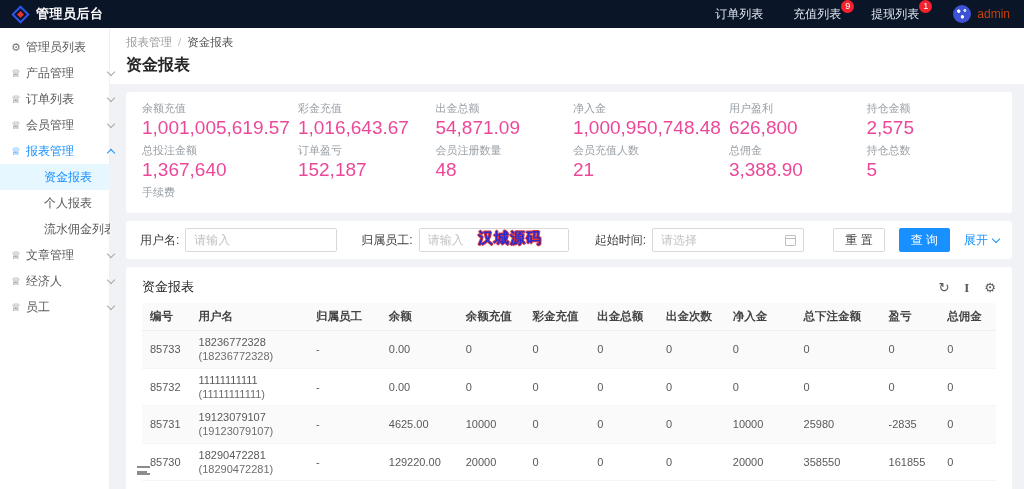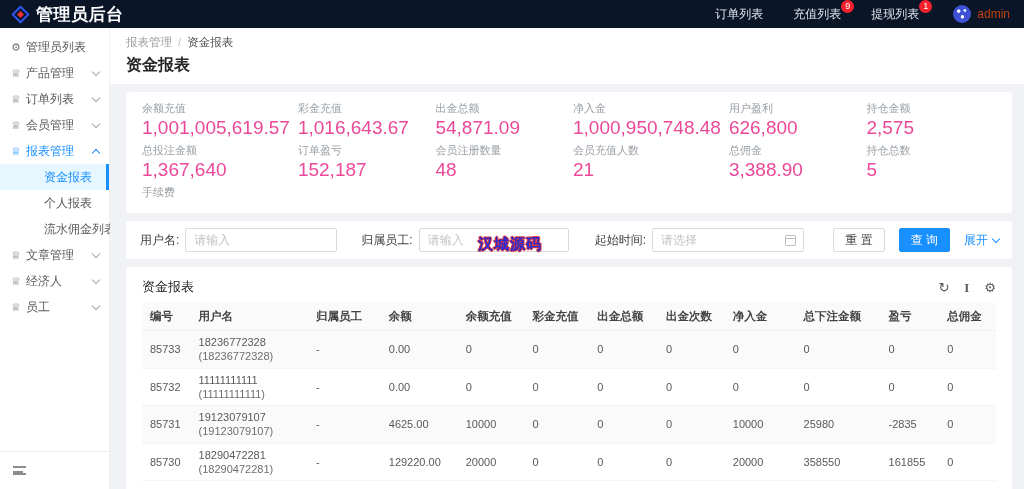--- a/index.html
+++ b/index.html
@@ -3,39 +3,39 @@
 <meta charset="utf-8">
 <style>
   * { margin:0; padding:0; box-sizing:border-box; }
   html,body { width:1024px; height:489px; overflow:hidden; }
   body { font-family:"Liberation Sans","DejaVu Sans",sans-serif; background:#f0f2f5; position:relative; }
 
   
   .topbar { height:28px; background:#0b1528; display:flex; align-items:center; padding:0 14px; color:#fff; }
   .logo { width:13px; height:13px; border:2px solid #2f54eb; transform:rotate(45deg); display:flex; align-items:center; justify-content:center; flex:0 0 auto; }
   .logo::after { content:""; width:5px; height:5px; background:#e8322f; }
-  .brand { margin-left:9px; font-size:17px; font-weight:700; letter-spacing:.5px; }
+  .brand { margin-left:9px; font-size:13px; font-weight:700; letter-spacing:.5px; }
   .top-nav { margin-left:auto; display:flex; align-items:center; gap:30px; }
   .nav-item { position:relative; font-size:12px; color:#dde3ec; cursor:pointer; text-decoration:none; }
   .badge { position:absolute; top:-6px; right:-13px; min-width:13px; height:13px; border-radius:7px; background:#f5222d; color:#fff; font-size:9px; line-height:13px; text-align:center; padding:0 2px; }
   .badge:empty { display:none; }
   .user-block { display:flex; align-items:center; gap:6px; margin-left:34px; }
   .avatar { width:18px; height:18px; border-radius:50%;
     background:
       radial-gradient(circle at 32% 34%, #ffffff 0 1.4px, transparent 2px),
       radial-gradient(circle at 66% 30%, #cfe0ff 0 1.2px, transparent 1.8px),
       radial-gradient(circle at 52% 66%, #ffffff 0 1.4px, transparent 2px),
       #3d52d5; }
   .user-name { font-size:12px; color:#c2410c; }
 
   
   .shell { display:flex; height:461px; }
 
   
-  .sidebar { width:110px; background:#fff; border-right:1px solid #eef0f2; display:flex; flex-direction:column; padding-top:6px; flex:0 0 auto; }
+  .sidebar { width:110px; background:#fff; border-right:1px solid #eef0f2; display:flex; flex-direction:row; padding-top:6px; flex:0 0 auto; }
   .side-nav { display:flex; flex-direction:column; }
   .side-item { height:26px; display:flex; align-items:center; padding:0 8px 0 11px; font-size:12px; color:#595959; cursor:pointer; white-space:nowrap; }
   .side-icon { width:15px; font-size:11px; color:#737373; flex:0 0 auto; }
   .side-icon[data-icon="gear"]::before { content:"⚙"; }
   .side-icon[data-icon="crown"]::before { content:"♕"; }
   .side-item[data-state="open"] { color:#1890ff; }
   .side-item[data-state="open"] .side-icon { color:#1890ff; }
   .side-item[data-state="child"], .side-item[data-state="active"] { padding-left:44px; }
   .side-item[data-state="active"] { background:#e6f7ff; color:#1890ff; box-shadow:inset -3px 0 0 #1890ff; }
   .chev { margin-left:auto; width:9px; height:9px; position:relative; color:#a8a8a8; }
@@ -68,21 +68,21 @@
   .f-group { display:flex; align-items:center; }
   .f-label { font-size:12px; color:#404040; margin-right:6px; white-space:nowrap; }
   .f-input { height:24px; border:1px solid #d9d9d9; border-radius:2px; padding:0 8px; font-size:12px; color:#595959; background:#fff; outline:none; font-family:inherit; }
   .f-input::placeholder { color:#c3c3c3; }
   .inp-user { width:152px; }
   .inp-staff { width:150px; margin-right:2px; }
   .date-wrap { position:relative; display:inline-flex; align-items:center; }
   .inp-date { width:152px; padding-right:24px; }
   .cal-icon { position:absolute; right:8px; width:11px; height:11px; border:1px solid #bfbfbf; border-radius:1px; }
   .cal-icon::before { content:""; position:absolute; left:0; right:0; top:2px; border-top:1px solid #bfbfbf; }
-  .watermark { position:absolute; left:352px; top:14px; font-size:15px; font-weight:700; letter-spacing:1px; color:#2a2ad0;
+  .watermark { position:absolute; left:352px; top:8px; font-size:15px; font-weight:700; letter-spacing:1px; color:#2a2ad0;
     text-shadow:1px 0 0 #e03a3a, -1px 0 0 #e03a3a, 0 1px 0 #e03a3a, 0 -1px 0 #e03a3a; pointer-events:none; }
   .f-right { margin-left:auto; display:flex; align-items:center; gap:14px; }
   .btn { height:24px; padding:0 11px; font-size:12px; border-radius:2px; border:1px solid #d9d9d9; background:#fff; color:#404040; cursor:pointer; font-family:inherit; white-space:nowrap; }
   .btn-primary { background:#1890ff; border-color:#1890ff; color:#fff; }
   .expand-link { color:#1890ff; font-size:12px; display:flex; align-items:center; gap:4px; cursor:pointer; text-decoration:none; }
   .chev-blue { width:8px; height:8px; position:relative; color:#1890ff; }
   .chev-blue::before { content:""; position:absolute; top:0; left:1px; width:5px; height:5px; border-right:1.4px solid currentColor; border-bottom:1.4px solid currentColor; transform:rotate(45deg); }
 
   
   .table-card { margin-top:8px; padding:8px 16px 0; min-height:230px; }

